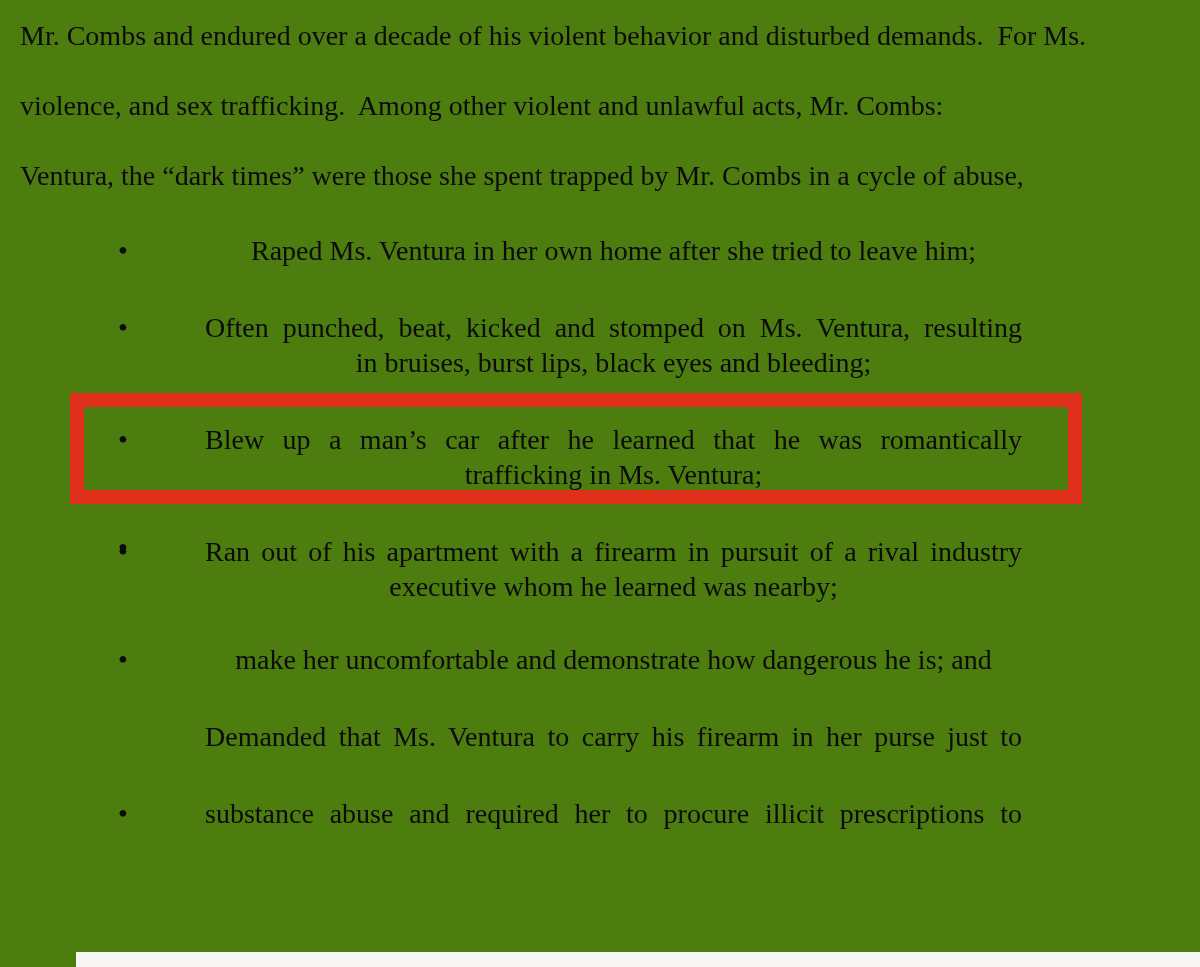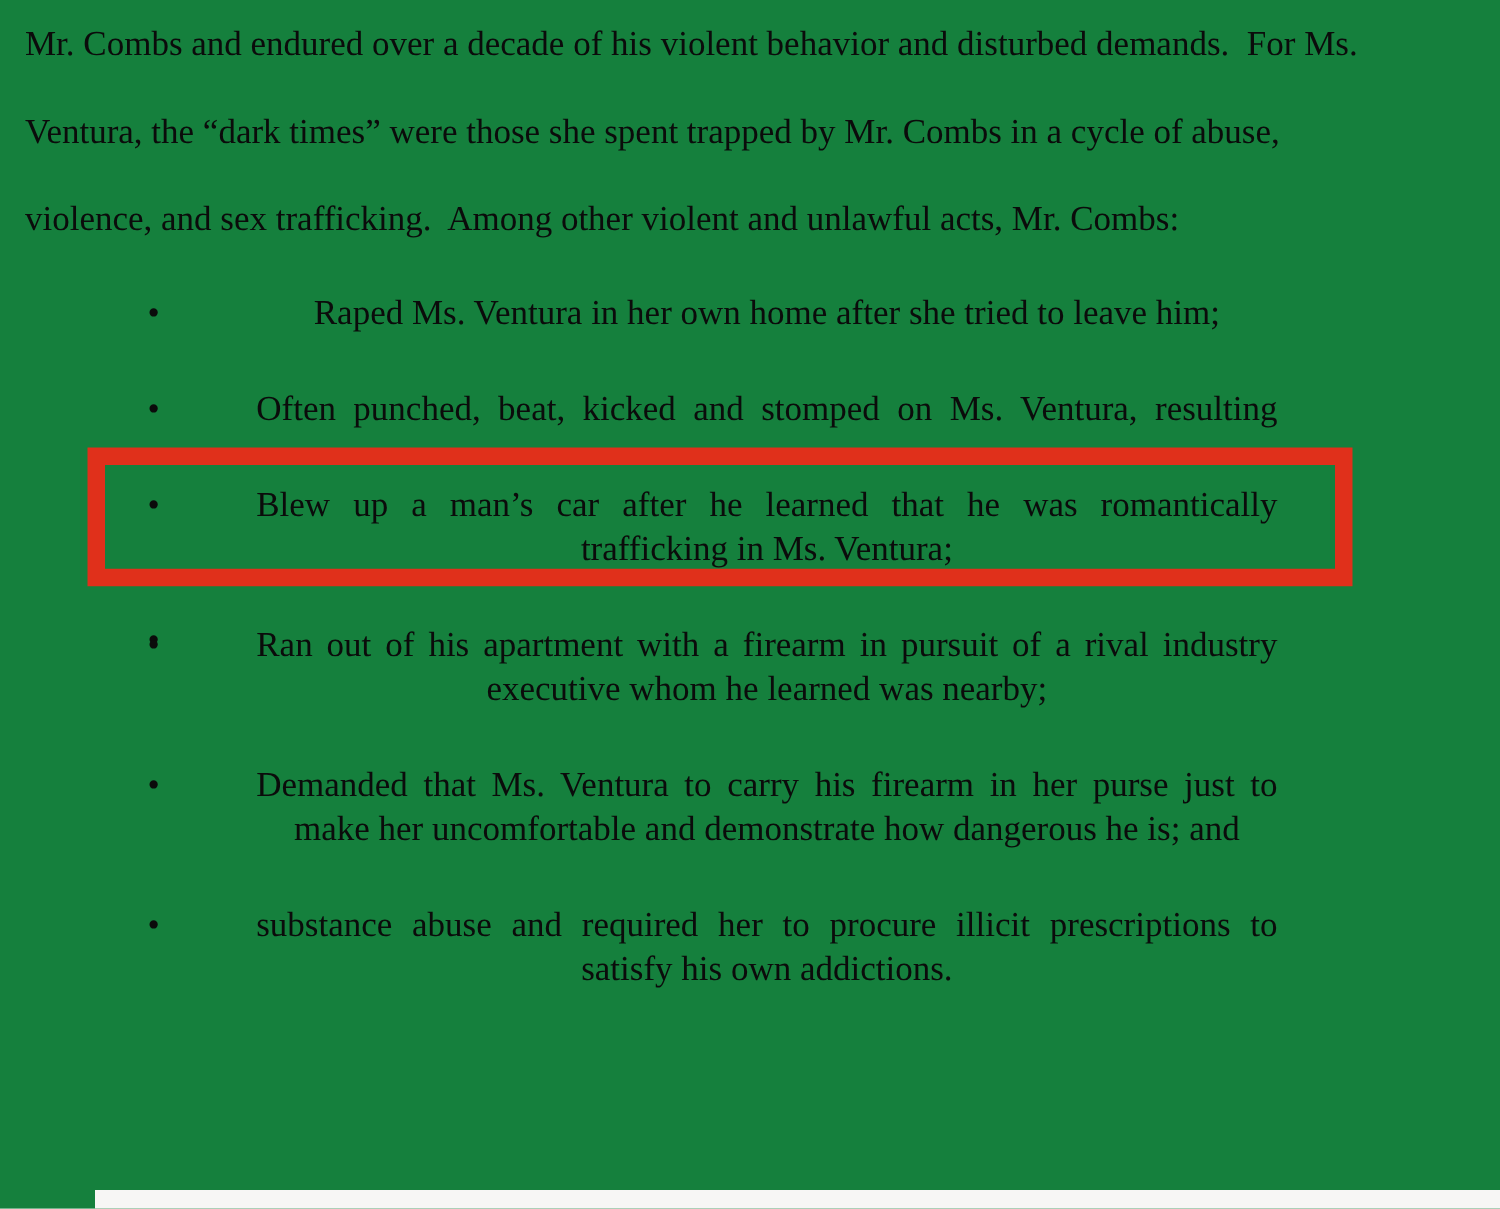--- a/index.html
+++ b/index.html
@@ -65,54 +65,54 @@
     position: absolute;
     left: 76px;
     top: 952px;
     width: 1124px;
     height: 15px;
   }
 </style>
 </head>
 <body>
 
-<div class="page" style="background: #15803d; color: rgb(11, 11, 11);">
+<div class="page" style="background: #4d7c0f; color: rgb(11, 11, 11);">
   <div class="paragraph">
       <div class="para-line">Mr. Combs and endured over a decade of his violent behavior and disturbed demands.  For Ms.</div>
+      <div class="para-line">violence, and sex trafficking.  Among other violent and unlawful acts, Mr. Combs:</div>
       <div class="para-line">Ventura, the “dark times” were those she spent trapped by Mr. Combs in a cycle of abuse,</div>
-      <div class="para-line">violence, and sex trafficking.  Among other violent and unlawful acts, Mr. Combs:</div>
     </div>
   <div class="bullet-list">
       <div class="bullet-item">
         <span class="bullet-glyph">•</span>
         <div class="bullet-line last">Raped Ms. Ventura in her own home after she tried to leave him;</div>
       </div>
       <div class="bullet-item">
         <span class="bullet-glyph">•</span>
         <div class="bullet-line justify">Often punched, beat, kicked and stomped on Ms. Ventura, resulting</div>
+        <div class="bullet-line last">in bruises, burst lips, black eyes and bleeding;</div>
       </div>
       <div class="bullet-item">
         <div class="highlight-box" style="border-color: rgb(224, 48, 27);"></div>
         <span class="bullet-glyph">•</span>
         <div class="bullet-line justify">Blew up a man’s car after he learned that he was romantically</div>
         <div class="bullet-line last">trafficking in Ms. Ventura;</div>
       </div>
       <div class="bullet-item">
         <span class="bullet-glyph">•</span>
       </div>
       <div class="bullet-item">
         <span class="bullet-glyph">•</span>
         <div class="bullet-line justify">Ran out of his apartment with a firearm in pursuit of a rival industry</div>
         <div class="bullet-line last">executive whom he learned was nearby;</div>
       </div>
       <div class="bullet-item">
         <span class="bullet-glyph">•</span>
+        <div class="bullet-line last">make her uncomfortable and demonstrate how dangerous he is; and</div>
         <div class="bullet-line justify">Demanded that Ms. Ventura to carry his firearm in her purse just to</div>
-        <div class="bullet-line last">make her uncomfortable and demonstrate how dangerous he is; and</div>
       </div>
       <div class="bullet-item">
         <span class="bullet-glyph">•</span>
         <div class="bullet-line justify">substance abuse and required her to procure illicit prescriptions to</div>
-        <div class="bullet-line last">satisfy his own addictions.</div>
       </div>
     </div>
   <div class="footer-band" style="background: rgb(247, 246, 245);"></div>
 </div>
 
 </body></html>

